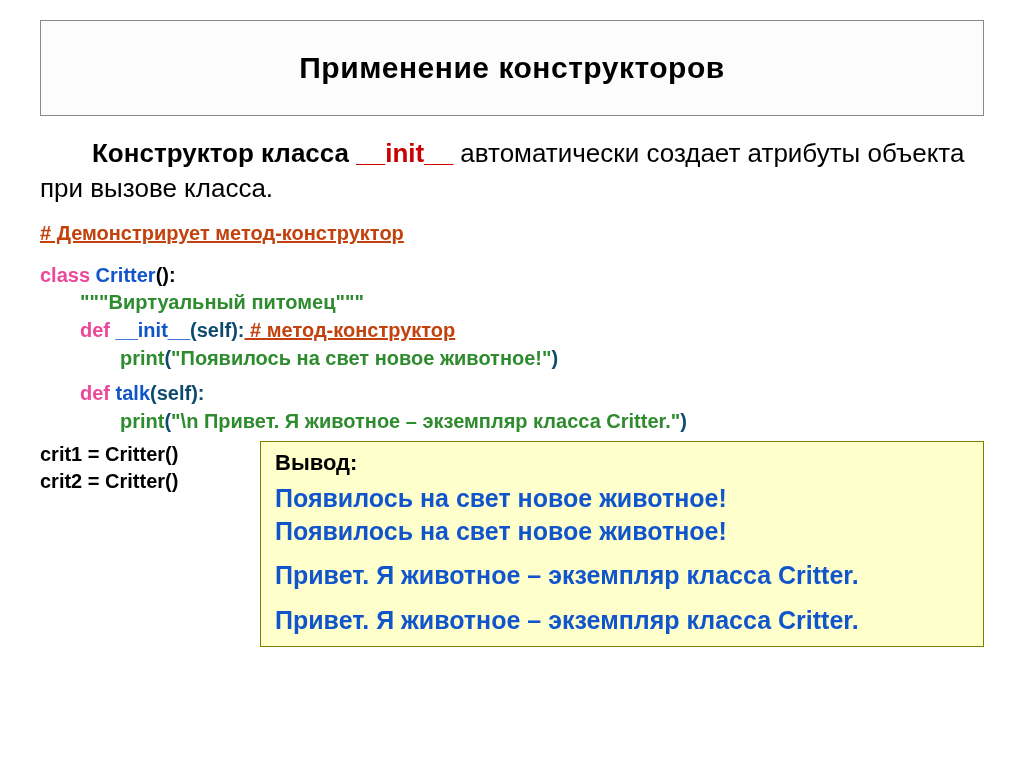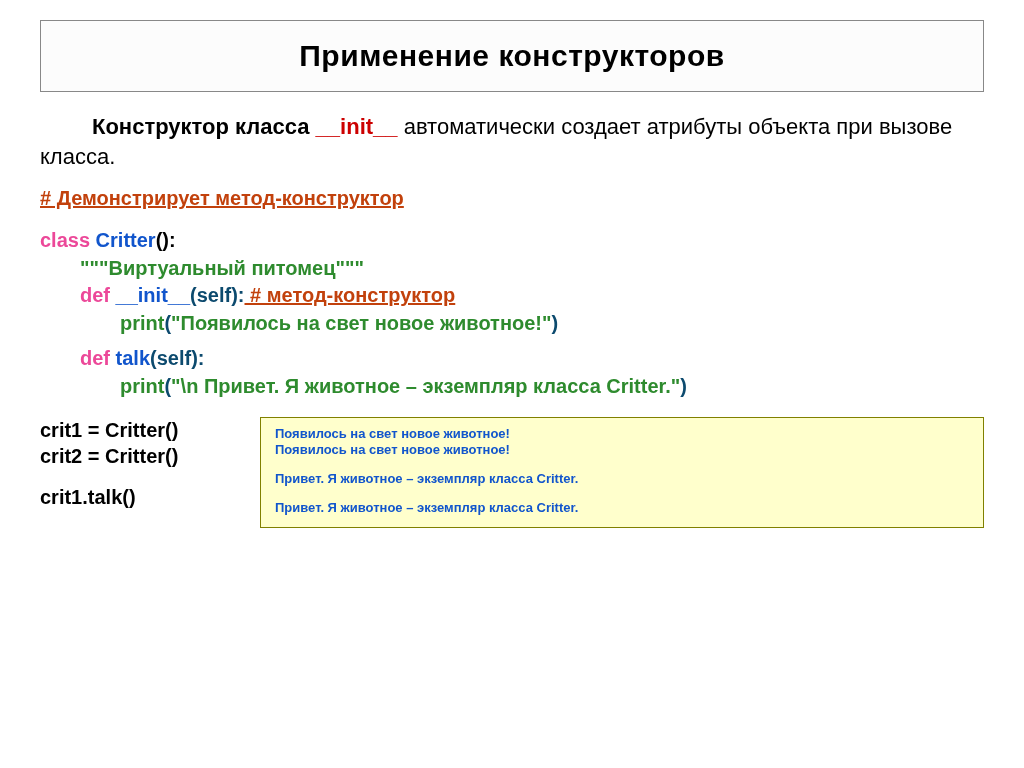--- a/index.html
+++ b/index.html
@@ -16,28 +16,28 @@
     padding: 20px 40px 10px 40px;
   }
   .title-box {
     border: 1px solid #888;
     padding: 18px 10px;
     margin-bottom: 20px;
     text-align: center;
     background: #fcfcfc;
   }
   .title-box h1 {
-    margin: 0;
+    margin: 12px;
     font-size: 30px;
     font-weight: bold;
     color: #000;
     letter-spacing: 0.5px;
   }
   .intro {
-    font-size: 22px;
+    font-size: 26px;
     color: #000;
     margin: 0 0 14px 0;
     line-height: 1.35;
     text-indent: 52px;
   }
   .intro .bold { font-weight: bold; }
   .intro .red-bold { font-weight: bold; color: #cc0000; }
 
   .code-area {
     font-family: Verdana, Geneva, sans-serif;
@@ -56,21 +56,21 @@
   .i1 { padding-left: 40px; }
   .i2 { padding-left: 80px; }
 
   .gap { height: 8px; }
   .gap-med { height: 14px; }
 
   .lower-row {
     display: flex;
     gap: 20px;
     align-items: flex-start;
-    margin-top: 16px;
+    margin-top: 6px;
   }
   .left-calls {
     flex: 0 0 200px;
     font-family: Verdana, Geneva, sans-serif;
     font-size: 20px;
     font-weight: bold;
     color: #000;
     line-height: 1.34;
   }
   .output-box {
@@ -79,21 +79,21 @@
     border: 1.5px solid #808000;
     padding: 8px 14px 10px 14px;
   }
   .output-title {
     font-size: 22px;
     font-weight: bold;
     color: #000;
     margin-bottom: 6px;
   }
   .output-line {
-    font-size: 13px;
+    font-size: 25px;
     font-weight: bold;
     color: #1155cc;
     line-height: 1.3;
   }
   .ogap { height: 12px; }
 </style>
 </head>
 <body>
 
 <div class="slide">
@@ -135,24 +135,24 @@
     <div class="i2">
       <span class="func">print</span><span class="black">(</span><span class="str">"\n Привет.  Я животное – экземпляр класса Critter."</span><span class="black">)</span>
     </div>
   </div>
 
   <div class="lower-row">
     <div class="left-calls">
       <div>crit1 = Critter()</div>
       <div>crit2 = Critter()</div>
       <div class="gap-med"></div>
-      <div>crit1.talk()</div>
     </div>
 
     <div class="output-box">
+      <div class="output-title">Вывод:</div>
       <div class="output-line">Появилось на свет новое животное!</div>
       <div class="output-line">Появилось на свет новое животное!</div>
       <div class="ogap"></div>
       <div class="output-line">Привет.  Я животное – экземпляр класса Critter.</div>
       <div class="ogap"></div>
       <div class="output-line">Привет.  Я животное – экземпляр класса Critter.</div>
     </div>
   </div>
 
 </div>

